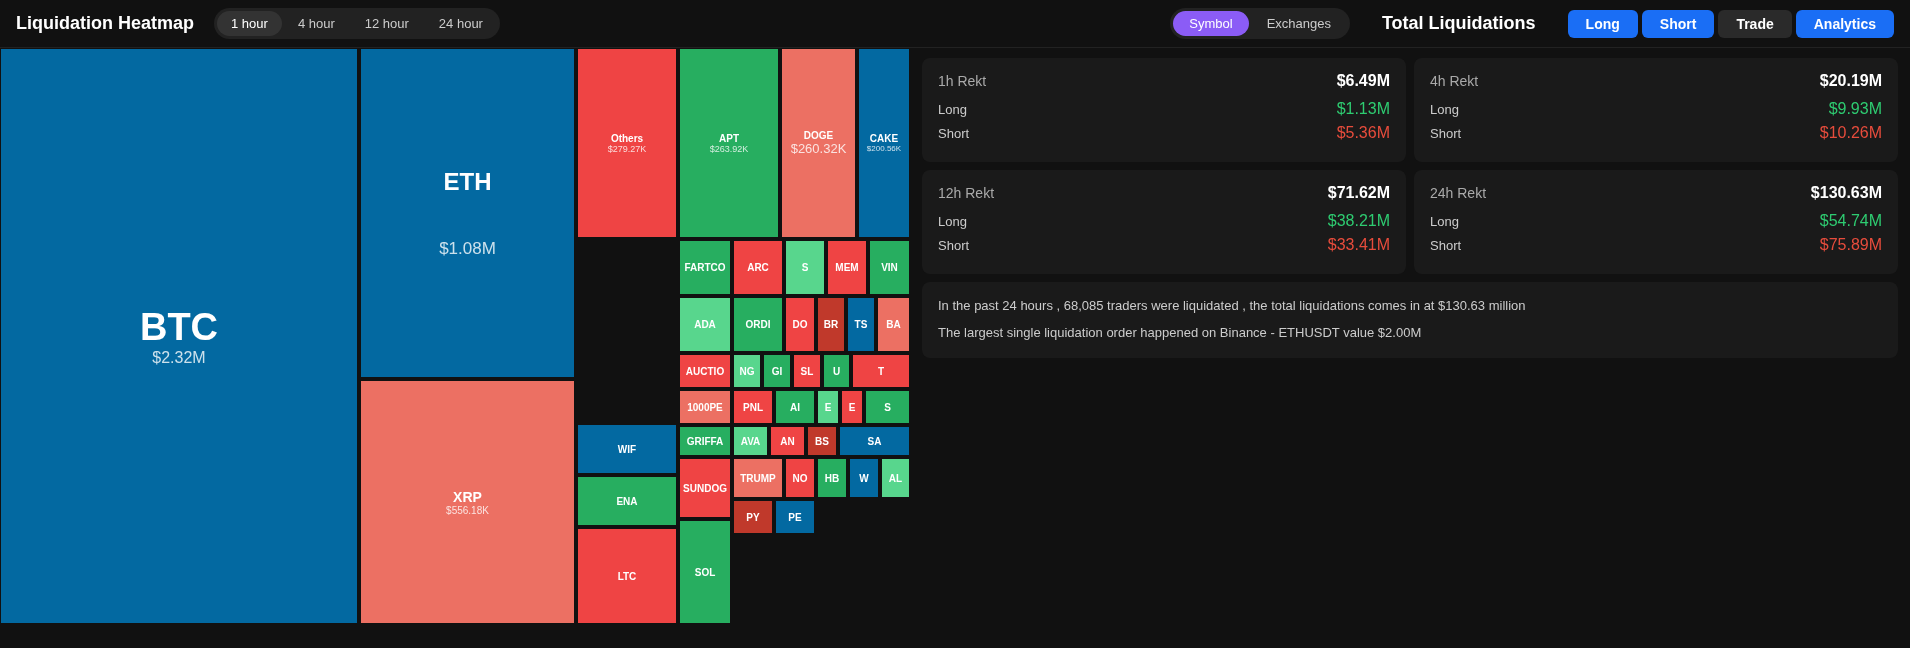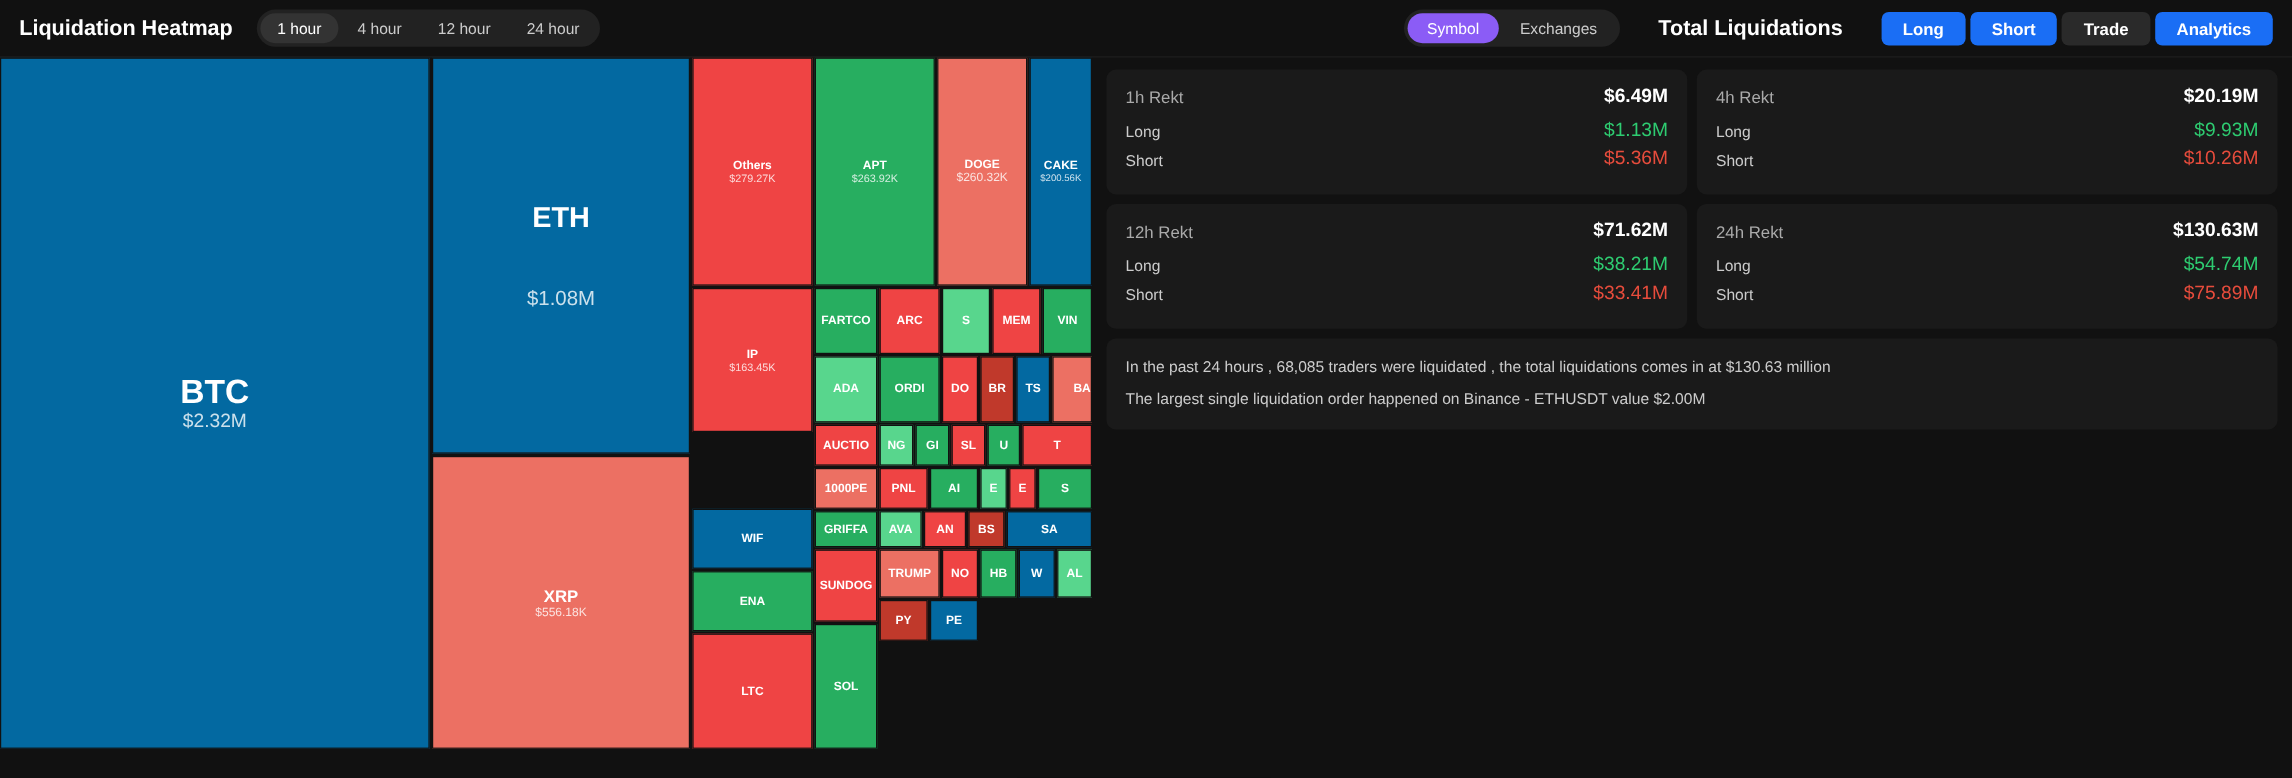--- a/index.html
+++ b/index.html
@@ -177,21 +177,21 @@
       position: absolute;
       border: 1px solid #111;
       overflow: hidden;
     }
     .cell-sublabel {
       font-size: 10px;
       color: rgba(255,255,255,0.8);
       text-align: center;
     }
     .cell-label-lg {
-      font-size: 28px;
+      font-size: 38px;
       font-weight: 700;
     }
     .cell-label-md {
       font-size: 24px;
       font-weight: 700;
     }
     .cell-label-sm {
       font-size: 14px;
       font-weight: 700;
     }
@@ -256,32 +256,28 @@
         <span class="cell-sublabel" style="font-size:9px;">$279.27K</span>
       </div>
 
       <div class="cell bg-green-dark" style="left:679px;top:0;width:100px;height:190px;">
         <span class="cell-label-xs">APT</span>
         <span class="cell-sublabel" style="font-size:9px;">$263.92K</span>
       </div>
 
       <div class="cell bg-red-light" style="left:781px;top:0;width:75px;height:190px;">
         <span class="cell-label-xs">DOGE</span>
-        <span class="cell-sublabel" style="font-size:10px;text-align:center;">$260.32K</span>
+        <span class="cell-sublabel" style="font-size:13px;text-align:center;">$260.32K</span>
       </div>
 
       <div class="cell bg-red" style="left:858px;top:0;width:52px;height:190px;">
         <span class="cell-label-xs">CAKE</span>
         <span class="cell-sublabel" style="font-size:8px;">$200.56K</span>
       </div>
 
-      <div class="cell bg-green" style="left:577px;top:192px;width:100px;height:120px;">
-        <span class="cell-label-xs">IP</span>
-        <span class="cell-sublabel" style="font-size:9px;">$163.45K</span>
-      </div>
 
       <div class="cell bg-green-dark" style="left:679px;top:192px;width:52px;height:55px;">
         <span class="cell-label-xs">FARTCO</span>
       </div>
 
       <div class="cell bg-green" style="left:733px;top:192px;width:50px;height:55px;">
         <span class="cell-label-xs">ARC</span>
       </div>
 
       <div class="cell bg-green-light" style="left:785px;top:192px;width:40px;height:55px;">
@@ -310,21 +306,21 @@
       </div>
 
       <div class="cell bg-red-dark" style="left:817px;top:249px;width:28px;height:55px;">
         <span class="cell-label-xs">BR</span>
       </div>
 
       <div class="cell bg-red" style="left:847px;top:249px;width:28px;height:55px;">
         <span class="cell-label-xs">TS</span>
       </div>
 
-      <div class="cell bg-red-light" style="left:877px;top:249px;width:33px;height:55px;align-items:flex-end;">
+      <div class="cell bg-red-light" style="left:877px;top:249px;width:33px;height:55px;">
         <span class="cell-label-xs">BA</span>
       </div>
 
       <div class="cell bg-red" style="left:577px;top:376px;width:100px;height:50px;">
         <span class="cell-label-xs">WIF</span>
       </div>
 
       <div class="cell bg-green" style="left:679px;top:306px;width:52px;height:34px;">
         <span class="cell-label-xs">AUCTIO</span>
       </div>

